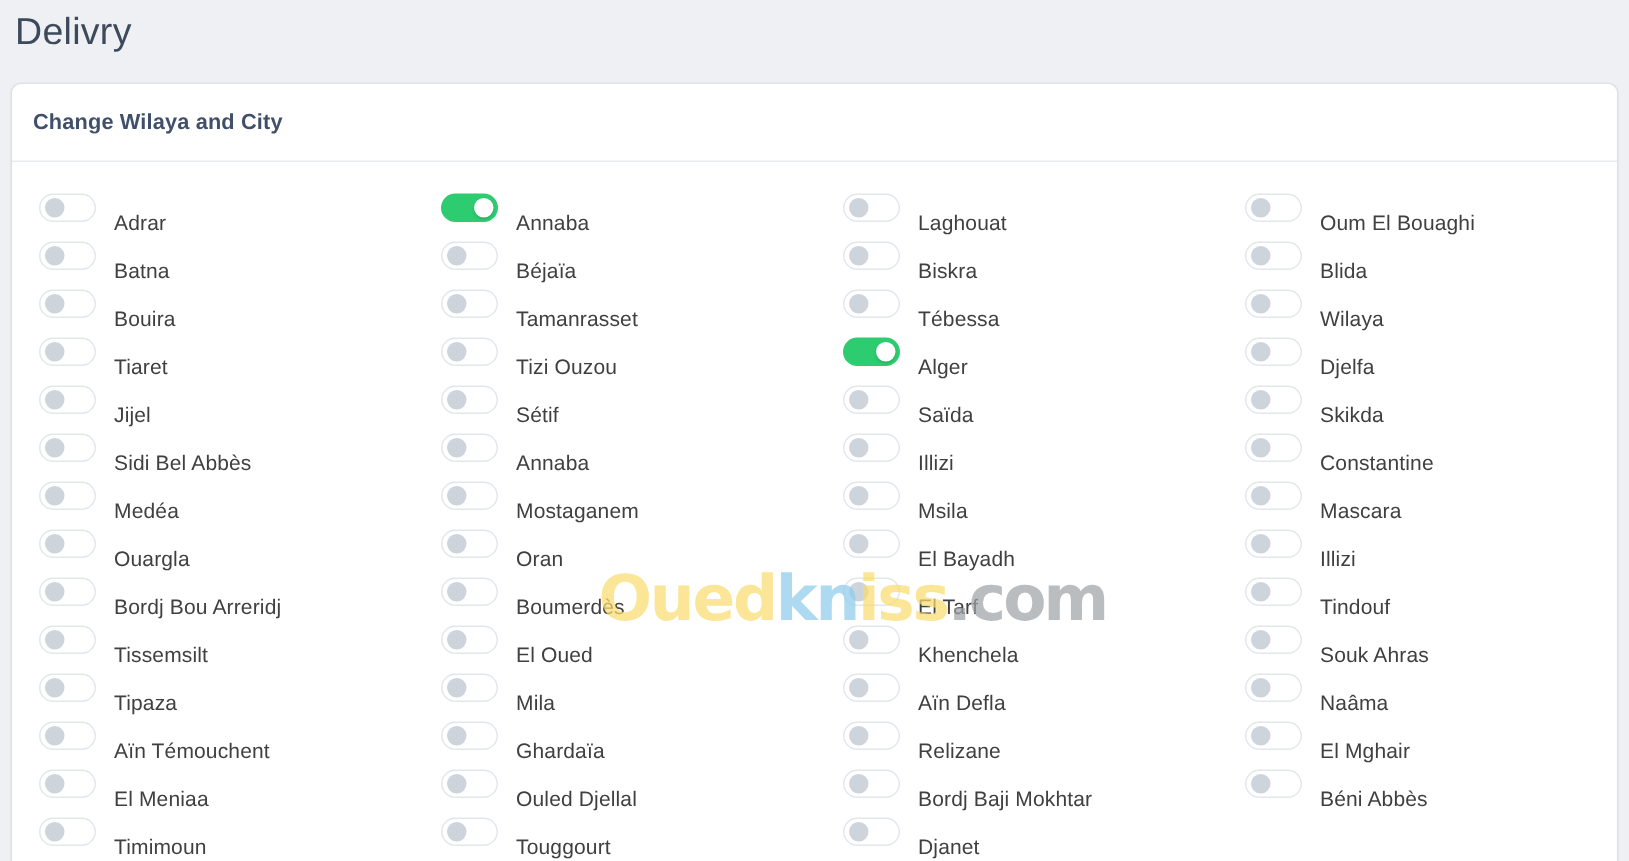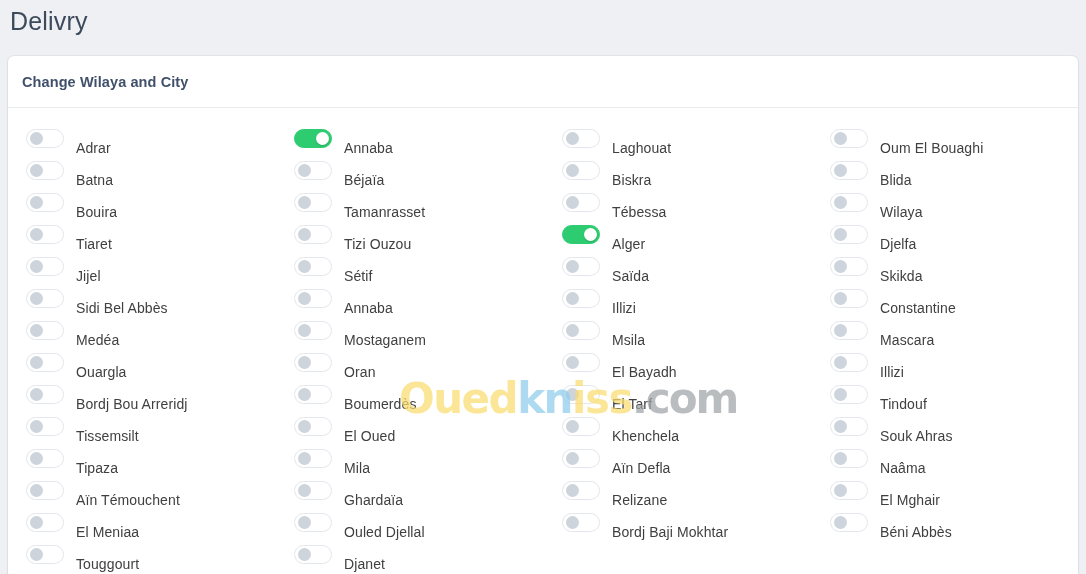--- a/index.html
+++ b/index.html
@@ -473,20 +473,26 @@
           <div class="toggle-row">
             <span class="switch" role="switch" aria-checked="false">
               <span class="knob"></span>
             </span>
             <span class="toggle-label">Béni Abbès</span>
           </div>
           <div class="toggle-row">
             <span class="switch" role="switch" aria-checked="false">
               <span class="knob"></span>
             </span>
+            <span class="toggle-label">Timimoun</span>
+          </div>
+          <div class="toggle-row">
+            <span class="switch" role="switch" aria-checked="false">
+              <span class="knob"></span>
+            </span>
             <span class="toggle-label">Touggourt</span>
           </div>
           <div class="toggle-row">
             <span class="switch" role="switch" aria-checked="false">
               <span class="knob"></span>
             </span>
             <span class="toggle-label">Djanet</span>
           </div>
         </div>
 

